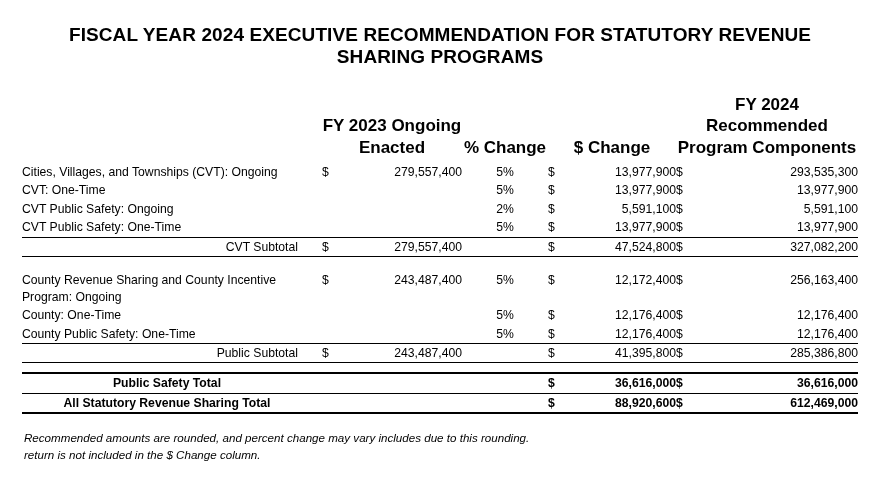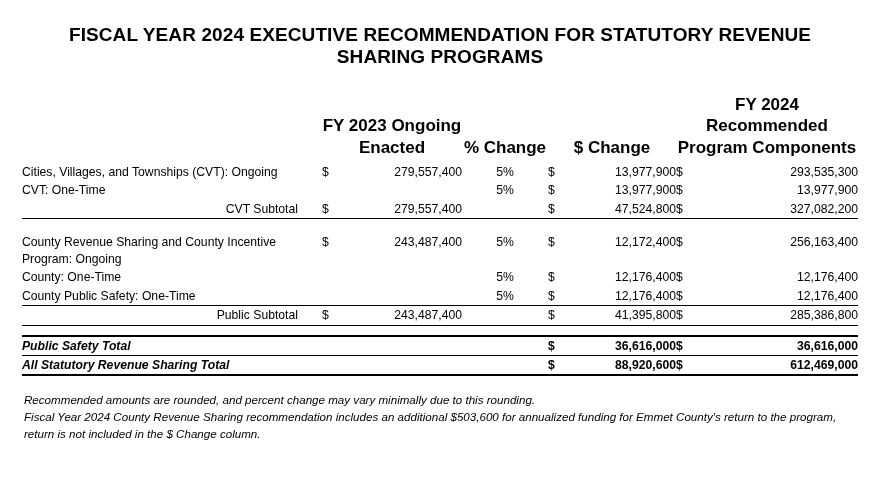--- a/index.html
+++ b/index.html
@@ -72,23 +72,22 @@
     font-weight: normal;
   }
   tr.subtotal td.label {
     text-align: right;
     padding-right: 24px;
   }
   tr.total td {
     font-weight: bold;
   }
   tr.total td.label {
-    text-align: left;
+    text-align: center;
     padding-right: 10px;
-    font-style: italic;
   }
   .rule-bottom td { border-bottom: 1.2px solid #000; }
   .rule-thick-top td { border-top: 2.4px solid #000; }
   .rule-thick-bottom td { border-bottom: 2.4px solid #000; }
 
   .spacer td { height: 12px; padding: 0; border: none; }
   .spacer-sm td { height: 7px; padding: 0; border: none; }
 
   .two-line { line-height: 1.3; }
 
@@ -154,20 +153,40 @@
       <tr>
         <td class="label">CVT: One-Time</td>
         <td class="dollar"></td>
         <td class="num"></td>
         <td class="pct">5%</td>
         <td class="dollar">$</td>
         <td class="num">13,977,900</td>
         <td class="dollar">$</td>
         <td class="num">13,977,900</td>
       </tr>
+      <tr>
+        <td class="label">CVT Public Safety: Ongoing</td>
+        <td class="dollar"></td>
+        <td class="num"></td>
+        <td class="pct">2%</td>
+        <td class="dollar">$</td>
+        <td class="num">5,591,100</td>
+        <td class="dollar">$</td>
+        <td class="num">5,591,100</td>
+      </tr>
+      <tr class="rule-bottom">
+        <td class="label">CVT Public Safety: One-Time</td>
+        <td class="dollar"></td>
+        <td class="num"></td>
+        <td class="pct">5%</td>
+        <td class="dollar">$</td>
+        <td class="num">13,977,900</td>
+        <td class="dollar">$</td>
+        <td class="num">13,977,900</td>
+      </tr>
 
       <tr class="subtotal rule-bottom">
         <td class="label">CVT Subtotal</td>
         <td class="dollar">$</td>
         <td class="num">279,557,400</td>
         <td class="pct"></td>
         <td class="dollar">$</td>
         <td class="num">47,524,800</td>
         <td class="dollar">$</td>
         <td class="num">327,082,200</td>
@@ -245,18 +264,17 @@
         <td class="dollar">$</td>
         <td class="num">88,920,600</td>
         <td class="dollar">$</td>
         <td class="num">612,469,000</td>
       </tr>
 
     </tbody>
   </table>
 
   <div class="footnotes">
-    <div>Recommended amounts are rounded, and percent change may vary minimally due to this rounding.</div>
-    <div>Fiscal Year 2024 County Revenue Sharing recommendation includes an additional $503,600 for annualized funding for Emmet County's return to the program,</div>
+    <div>Recommended amounts are rounded, and percent change may vary includes due to this rounding.</div>
     <div>return is not included in the $ Change column.</div>
   </div>
 
 </div>
 
 </body></html>

